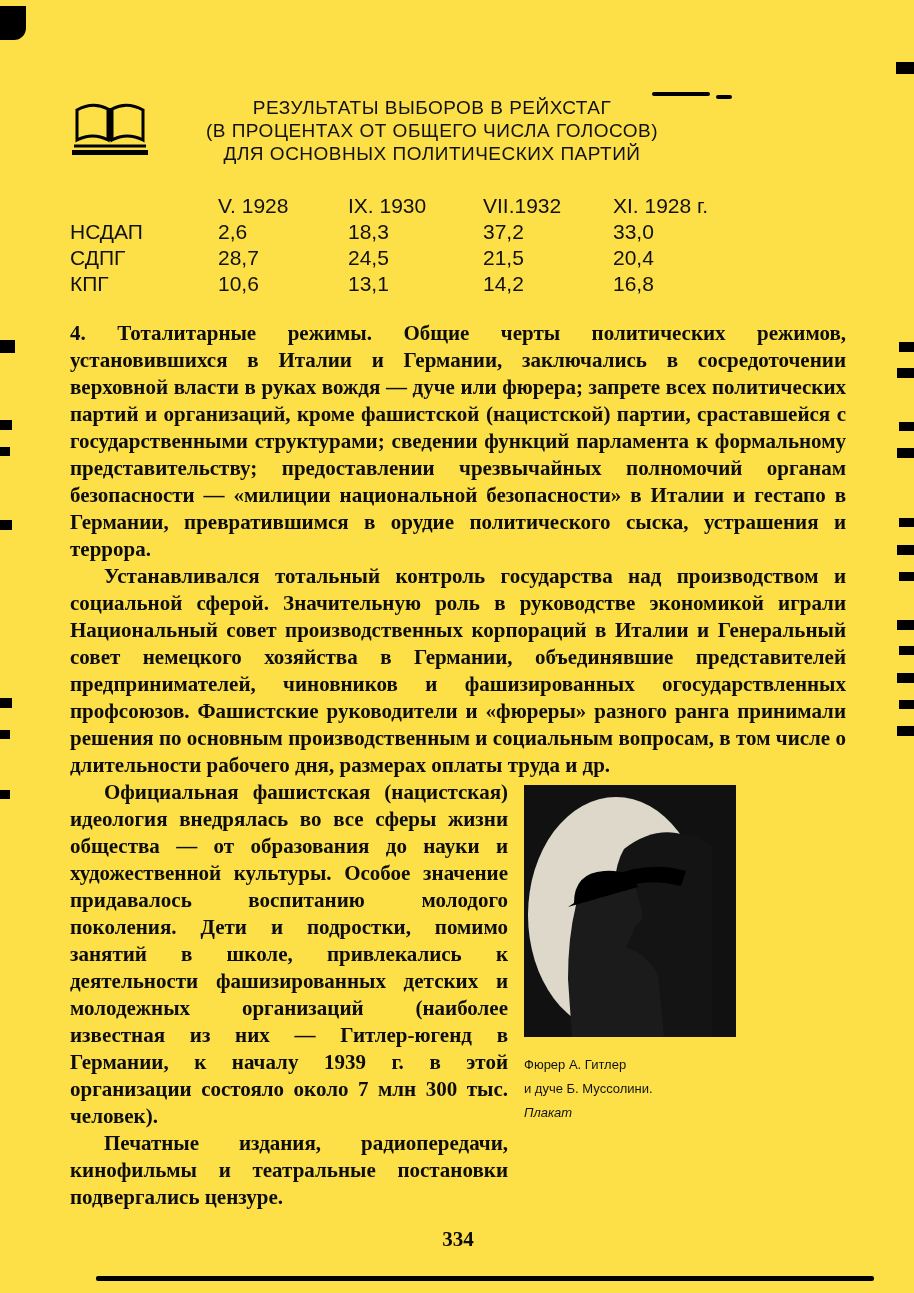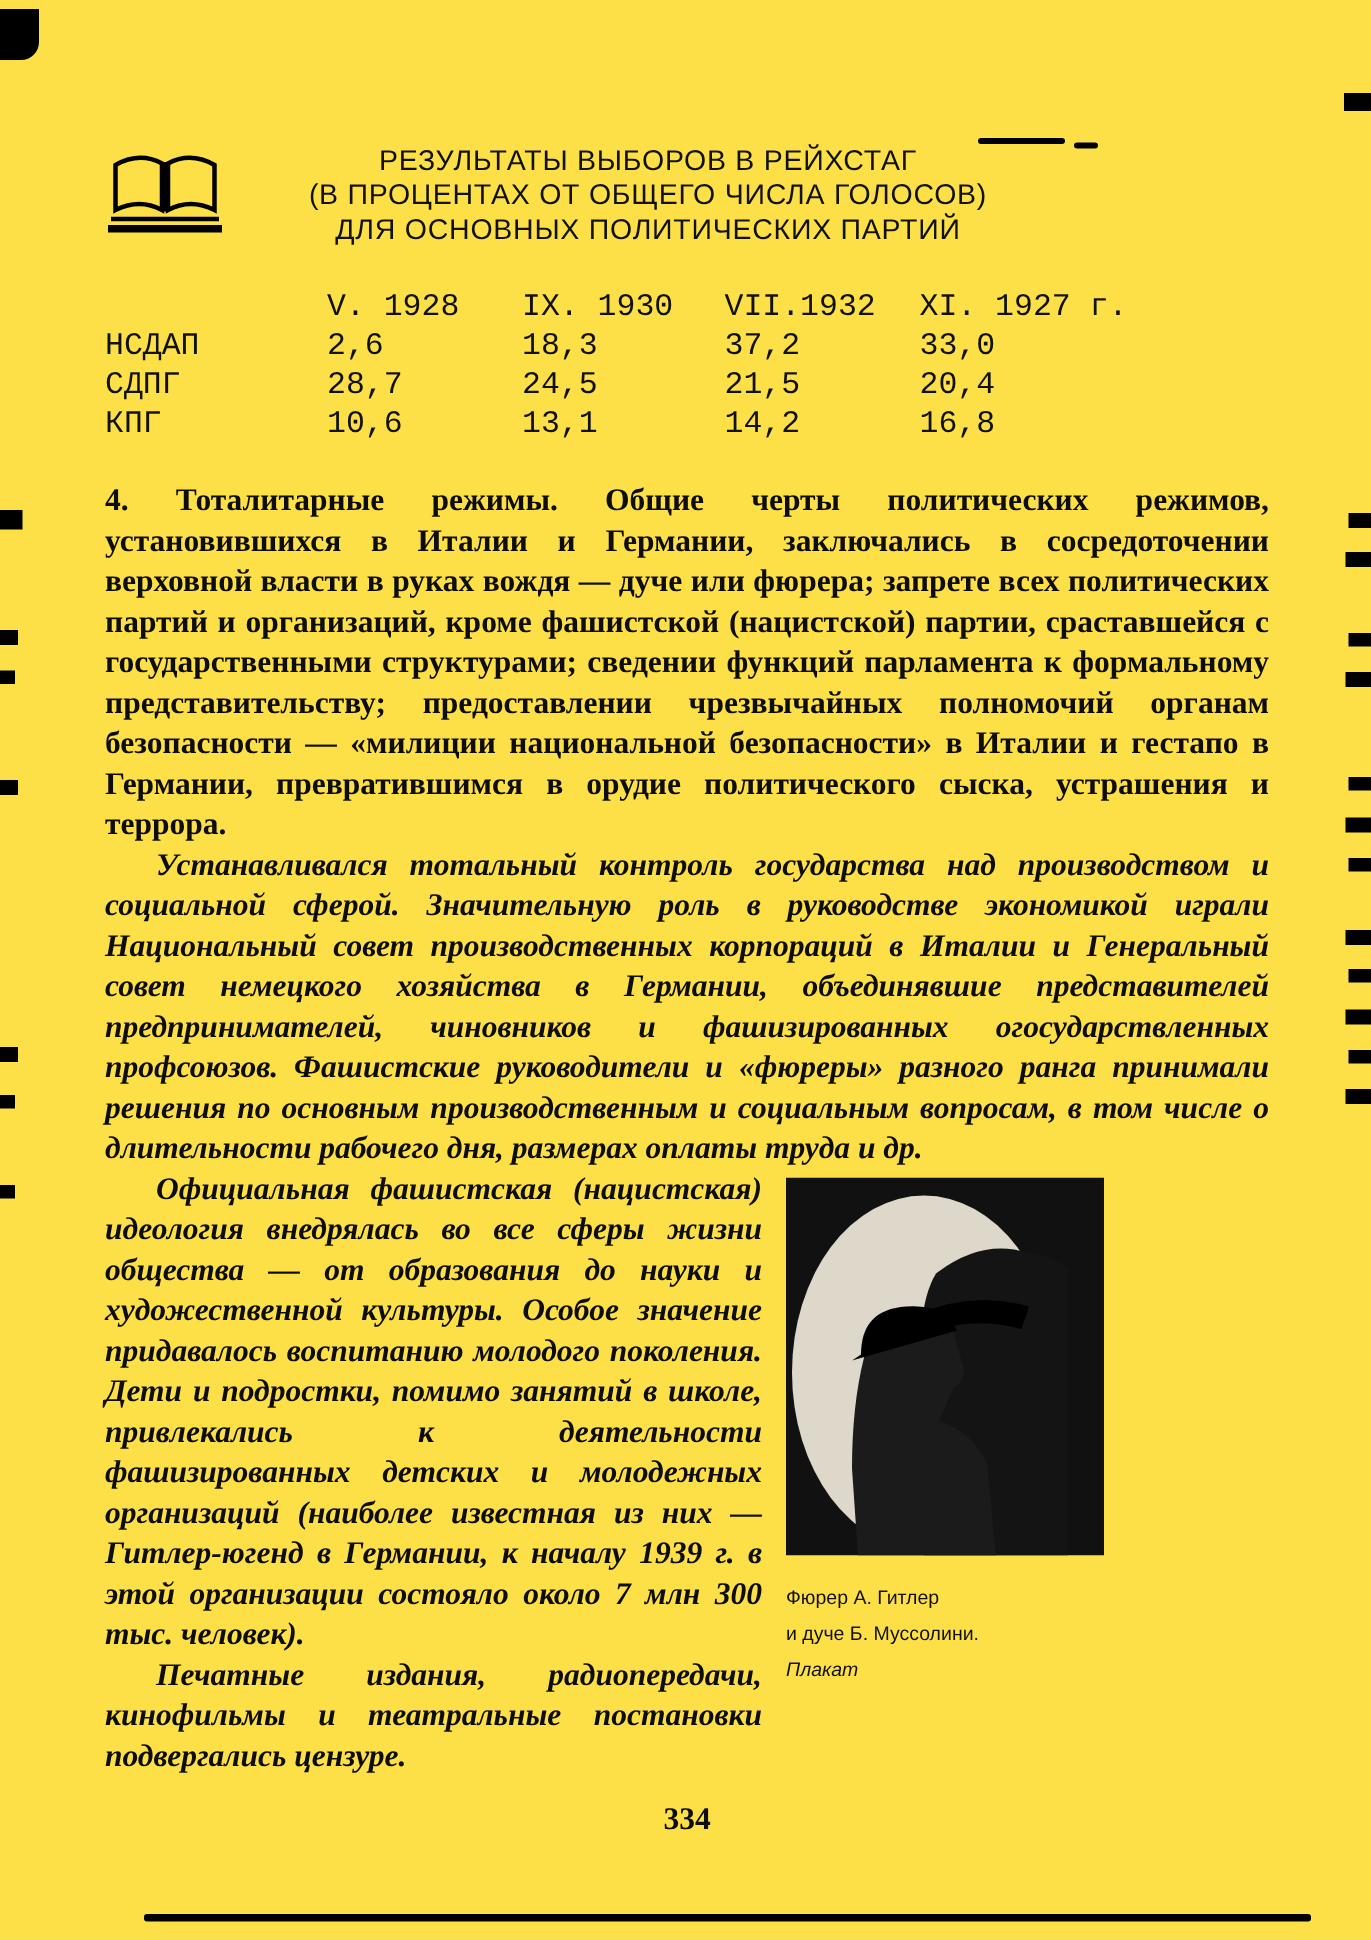--- a/index.html
+++ b/index.html
@@ -20,31 +20,31 @@
 
   
   .head-row{display:flex;align-items:flex-start;}
   .book-icon{flex:0 0 82px;margin-top:2px;}
   .titles{width:548px;margin-left:6px;text-align:center;
     font-family:"Liberation Sans", sans-serif;
     font-size:19px;line-height:23px;letter-spacing:0.5px;color:#111;}
   
   .etable{
     margin-top:28px;
-    font-family:Liberation Mono, monospace;
+    font-family:Liberation Sans, sans-serif;
     font-size:21px;color:#111;
     display:grid;
     grid-template-columns:148px 130px 135px 130px 1fr;
     row-gap:1px;
   }
   .etable .cell{line-height:25px;white-space:nowrap;}
   
   .body-text{margin-top:24px;font-size:21px;line-height:27px;text-align:justify;font-weight:600;}
   .body-text p{margin:0;}
-  .body-text p.indent{text-indent:34px;font-style:italic;}
+  .body-text p.indent{text-indent:34px;}
   .lead{font-weight:700;}
   
   .cols{display:flex;margin-top:0;}
   .col-text{width:438px;}
   .figure-wrap{width:322px;margin-left:16px;margin-top:6px;}
   .poster{display:block;}
   .caption{
     margin-top:16px;
     font-family:"Liberation Sans", sans-serif;
     font-weight:400;font-size:13px;line-height:24px;color:#111;text-align:left;
@@ -97,21 +97,21 @@
       <div>(В ПРОЦЕНТАХ ОТ ОБЩЕГО ЧИСЛА ГОЛОСОВ)</div>
       <div>ДЛЯ ОСНОВНЫХ ПОЛИТИЧЕСКИХ ПАРТИЙ</div>
     </div>
   </div>
 
   <div class="etable">
     <div class="cell"></div>
     <div class="cell">V. 1928</div>
     <div class="cell">IX. 1930</div>
     <div class="cell">VII.1932</div>
-    <div class="cell">XI. 1927 г.</div>
+    <div class="cell">XI. 1928 г.</div>
 
     <div class="cell">НСДАП</div>
     <div class="cell">2,6</div>
     <div class="cell">18,3</div>
     <div class="cell">37,2</div>
     <div class="cell">33,0</div>
 
     <div class="cell">СДПГ</div>
     <div class="cell">28,7</div>
     <div class="cell">24,5</div>

